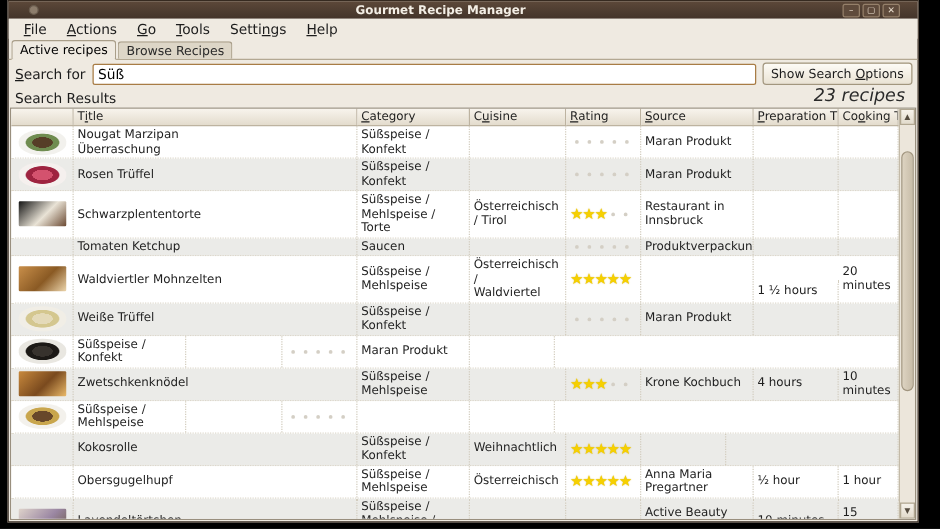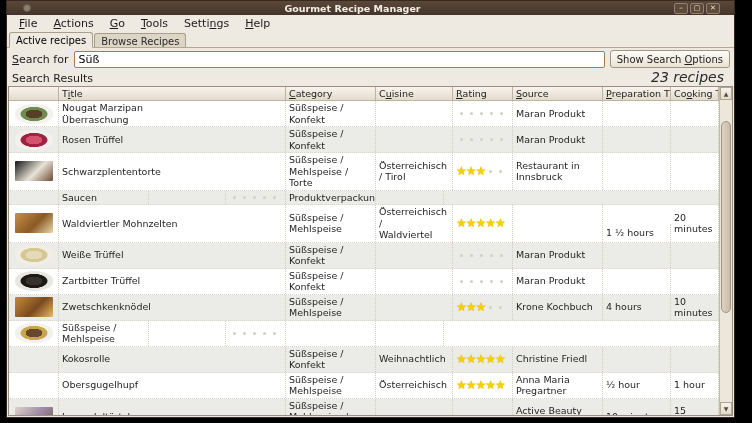--- a/index.html
+++ b/index.html
@@ -155,20 +155,21 @@
             <div class="cell" style="width: 90px;">Süßspeise /
 Mehlspeise / Torte</div>
             <div class="cell" style="width: 77px;">Österreichisch / Tirol</div>
             <div class="cell" style="width: 60px;"><span class="star">★</span><span class="star">★</span><span class="star">★</span><span class="dot"></span><span class="dot"></span></div>
             <div class="cell" style="width: 90px;">Restaurant in Innsbruck</div>
             <div class="cell" style="width: 68px;"></div>
             <div class="cell" style="width: 52px;"></div>
           </div>
           <div class="row alt">
             <div class="cell thumbcell" style="width: 50px;"></div>
+            <div class="cell" style="width: 227px;">Tomaten Ketchup</div>
             <div class="cell" style="width: 90px;">Saucen</div>
             <div class="cell" style="width: 77px;"></div>
             <div class="cell" style="width: 60px;"><span class="dot"></span><span class="dot"></span><span class="dot"></span><span class="dot"></span><span class="dot"></span></div>
             <div class="cell" style="width: 90px;">Produktverpackung</div>
             <div class="cell" style="width: 68px;"></div>
             <div class="cell" style="width: 52px;"></div>
           </div>
           <div class="row">
             <div class="cell thumbcell" style="width: 50px;"><div class="thumb photo" style="background: linear-gradient(135deg, rgb(201, 143, 74) 0%, rgb(138, 90, 36) 55%, rgb(236, 213, 172) 100%);"></div></div>
             <div class="cell" style="width: 227px;">Waldviertler Mohnzelten</div>
@@ -185,21 +186,20 @@
             <div class="cell" style="width: 227px; text-align: right;">Weiße Trüffel</div>
             <div class="cell" style="width: 90px;">Süßspeise / Konfekt</div>
             <div class="cell" style="width: 77px;"></div>
             <div class="cell" style="width: 60px;"><span class="dot"></span><span class="dot"></span><span class="dot"></span><span class="dot"></span><span class="dot"></span></div>
             <div class="cell" style="width: 90px;">Maran Produkt</div>
             <div class="cell" style="width: 68px;"></div>
             <div class="cell" style="width: 52px;"></div>
           </div>
           <div class="row">
             <div class="cell thumbcell" style="width: 50px;"><div class="thumb plate" style="background: radial-gradient(rgb(55, 50, 45) 0px, rgb(55, 50, 45) 30%, rgb(28, 25, 22) 31%, rgb(28, 25, 22) 48%, rgb(233, 231, 225) 52%);"></div></div>
-            <div class="cell" style="width: 227px;">Zartbitter Trüffel</div>
             <div class="cell" style="width: 90px;">Süßspeise / Konfekt</div>
             <div class="cell" style="width: 77px;"></div>
             <div class="cell" style="width: 60px;"><span class="dot"></span><span class="dot"></span><span class="dot"></span><span class="dot"></span><span class="dot"></span></div>
             <div class="cell" style="width: 90px;">Maran Produkt</div>
             <div class="cell" style="width: 68px;"></div>
             <div class="cell" style="width: 52px;"></div>
           </div>
           <div class="row alt">
             <div class="cell thumbcell" style="width: 50px;"><div class="thumb photo" style="background: linear-gradient(135deg, rgb(200, 137, 61) 0%, rgb(122, 74, 30) 55%, rgb(234, 185, 105) 100%);"></div></div>
             <div class="cell" style="width: 227px;">Zwetschkenknödel</div>
@@ -218,21 +218,20 @@
             <div class="cell" style="width: 90px;"></div>
             <div class="cell" style="width: 68px;"></div>
             <div class="cell" style="width: 52px;"></div>
           </div>
           <div class="row alt">
             <div class="cell thumbcell" style="width: 50px;"></div>
             <div class="cell" style="width: 227px;">Kokosrolle</div>
             <div class="cell" style="width: 90px;">Süßspeise / Konfekt</div>
             <div class="cell" style="width: 77px;">Weihnachtlich</div>
             <div class="cell" style="width: 60px;"><span class="star">★</span><span class="star">★</span><span class="star">★</span><span class="star">★</span><span class="star">★</span></div>
-            <div class="cell" style="width: 90px;">Christine Friedl</div>
             <div class="cell" style="width: 68px;"></div>
             <div class="cell" style="width: 52px;"></div>
           </div>
           <div class="row">
             <div class="cell thumbcell" style="width: 50px;"></div>
             <div class="cell" style="width: 227px;">Obersgugelhupf</div>
             <div class="cell" style="width: 90px;">Süßspeise / Mehlspeise</div>
             <div class="cell" style="width: 77px;">Österreichisch</div>
             <div class="cell" style="width: 60px;"><span class="star">★</span><span class="star">★</span><span class="star">★</span><span class="star">★</span><span class="star">★</span></div>
             <div class="cell" style="width: 90px;">Anna Maria Pregartner</div>

